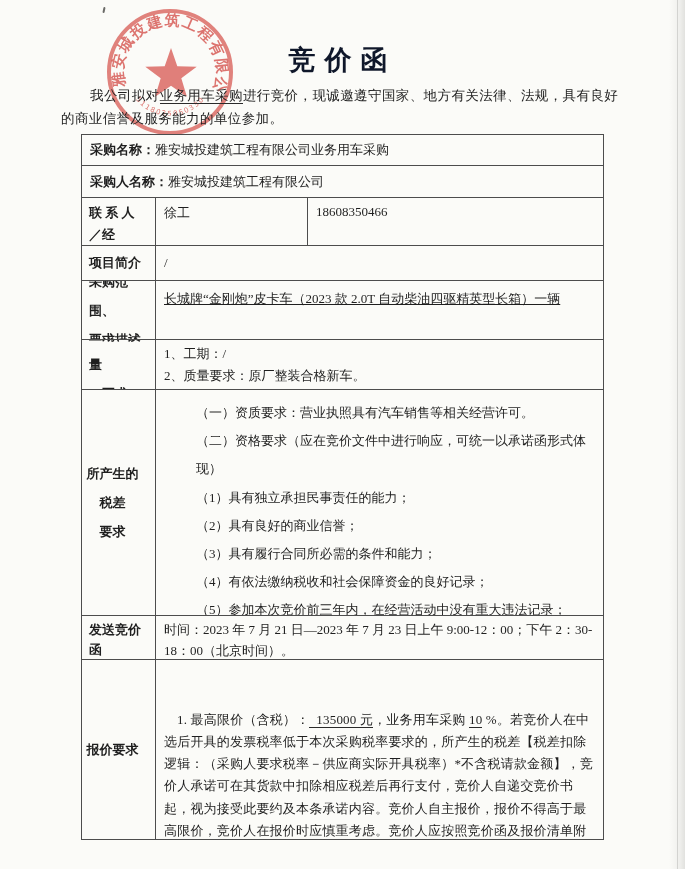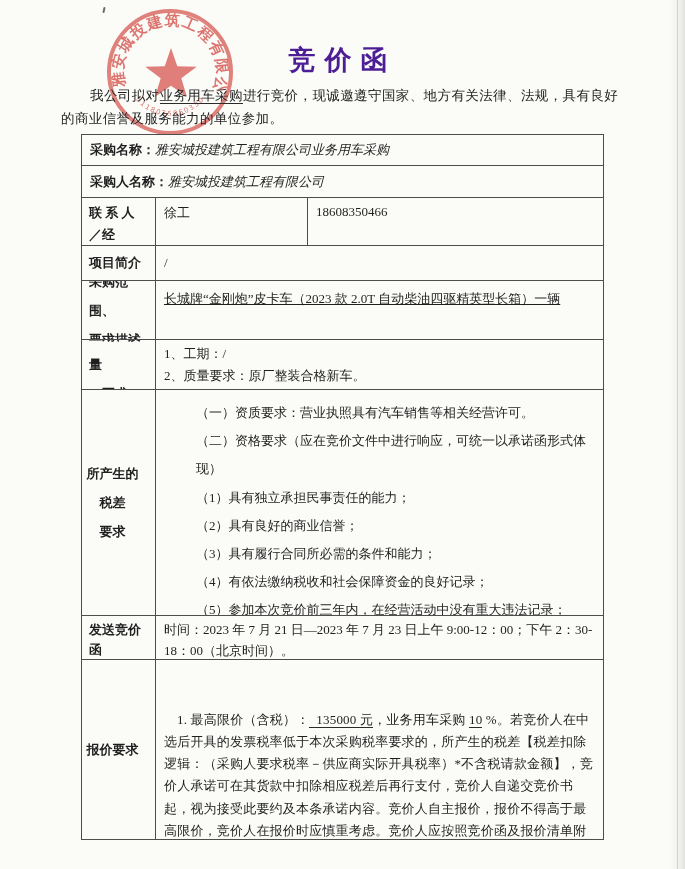--- a/index.html
+++ b/index.html
@@ -20,21 +20,21 @@
     position:absolute;top:0;right:7px;width:1px;height:100%;
     background:#d3d3d0;
   }
   .speck{
     position:absolute;left:103px;top:7px;width:2px;height:6px;
     background:#6b6b68;transform:rotate(12deg);border-radius:1px;
   }
   .doc-title{
     position:absolute;left:0;top:42px;width:685px;
     text-align:center;font-size:27px;font-weight:bold;
-    letter-spacing:9px;color:#4c1d95;
+    letter-spacing:9px;color:#0f172a;
   }
   .intro{
     position:absolute;left:61px;top:84px;width:563px;
     font-size:13.5px;line-height:23px;text-indent:29px;
     letter-spacing:0.4px;
   }
   .u{border-bottom:1px solid #2a2a2a;}
   
   .bid-table{
     position:absolute;left:81px;top:134px;width:523px;
@@ -46,21 +46,21 @@
   .cell{box-sizing:border-box;overflow:hidden;}
   .lbl{font-weight:bold;}
   .label-col{
     width:74px;flex:0 0 74px;border-right:1px solid #4d4d4d;
     font-weight:bold;display:flex;flex-direction:column;justify-content:center;
     padding:2px 14px 2px 7px;line-height:22px;
   }
   .label-col.centered{align-items:center;padding-left:2px;text-align:center;}
   .val-col{flex:1 1 auto;padding:2px 6px 2px 8px;}
   .fullrow{align-items:center;padding-left:8px;}
-  .fullrow .val{font-weight:normal;font-style:italic;}
+  .fullrow .val{font-weight:normal;}
   .top-align{display:block;padding-top:6px;}
   .vcenter{display:flex;flex-direction:column;justify-content:center;}
   .gapline{line-height:22px;}
   .wide-lines{line-height:29px;}
   .qual-list{padding:9px 6px 2px 40px;line-height:28.2px;}
   .para{line-height:22.3px;white-space:pre-wrap;letter-spacing:0.2px;}
   .para p{margin:0;text-indent:13px;}
   
   .seal{
     position:absolute;left:103px;top:5px;width:136px;height:136px;

